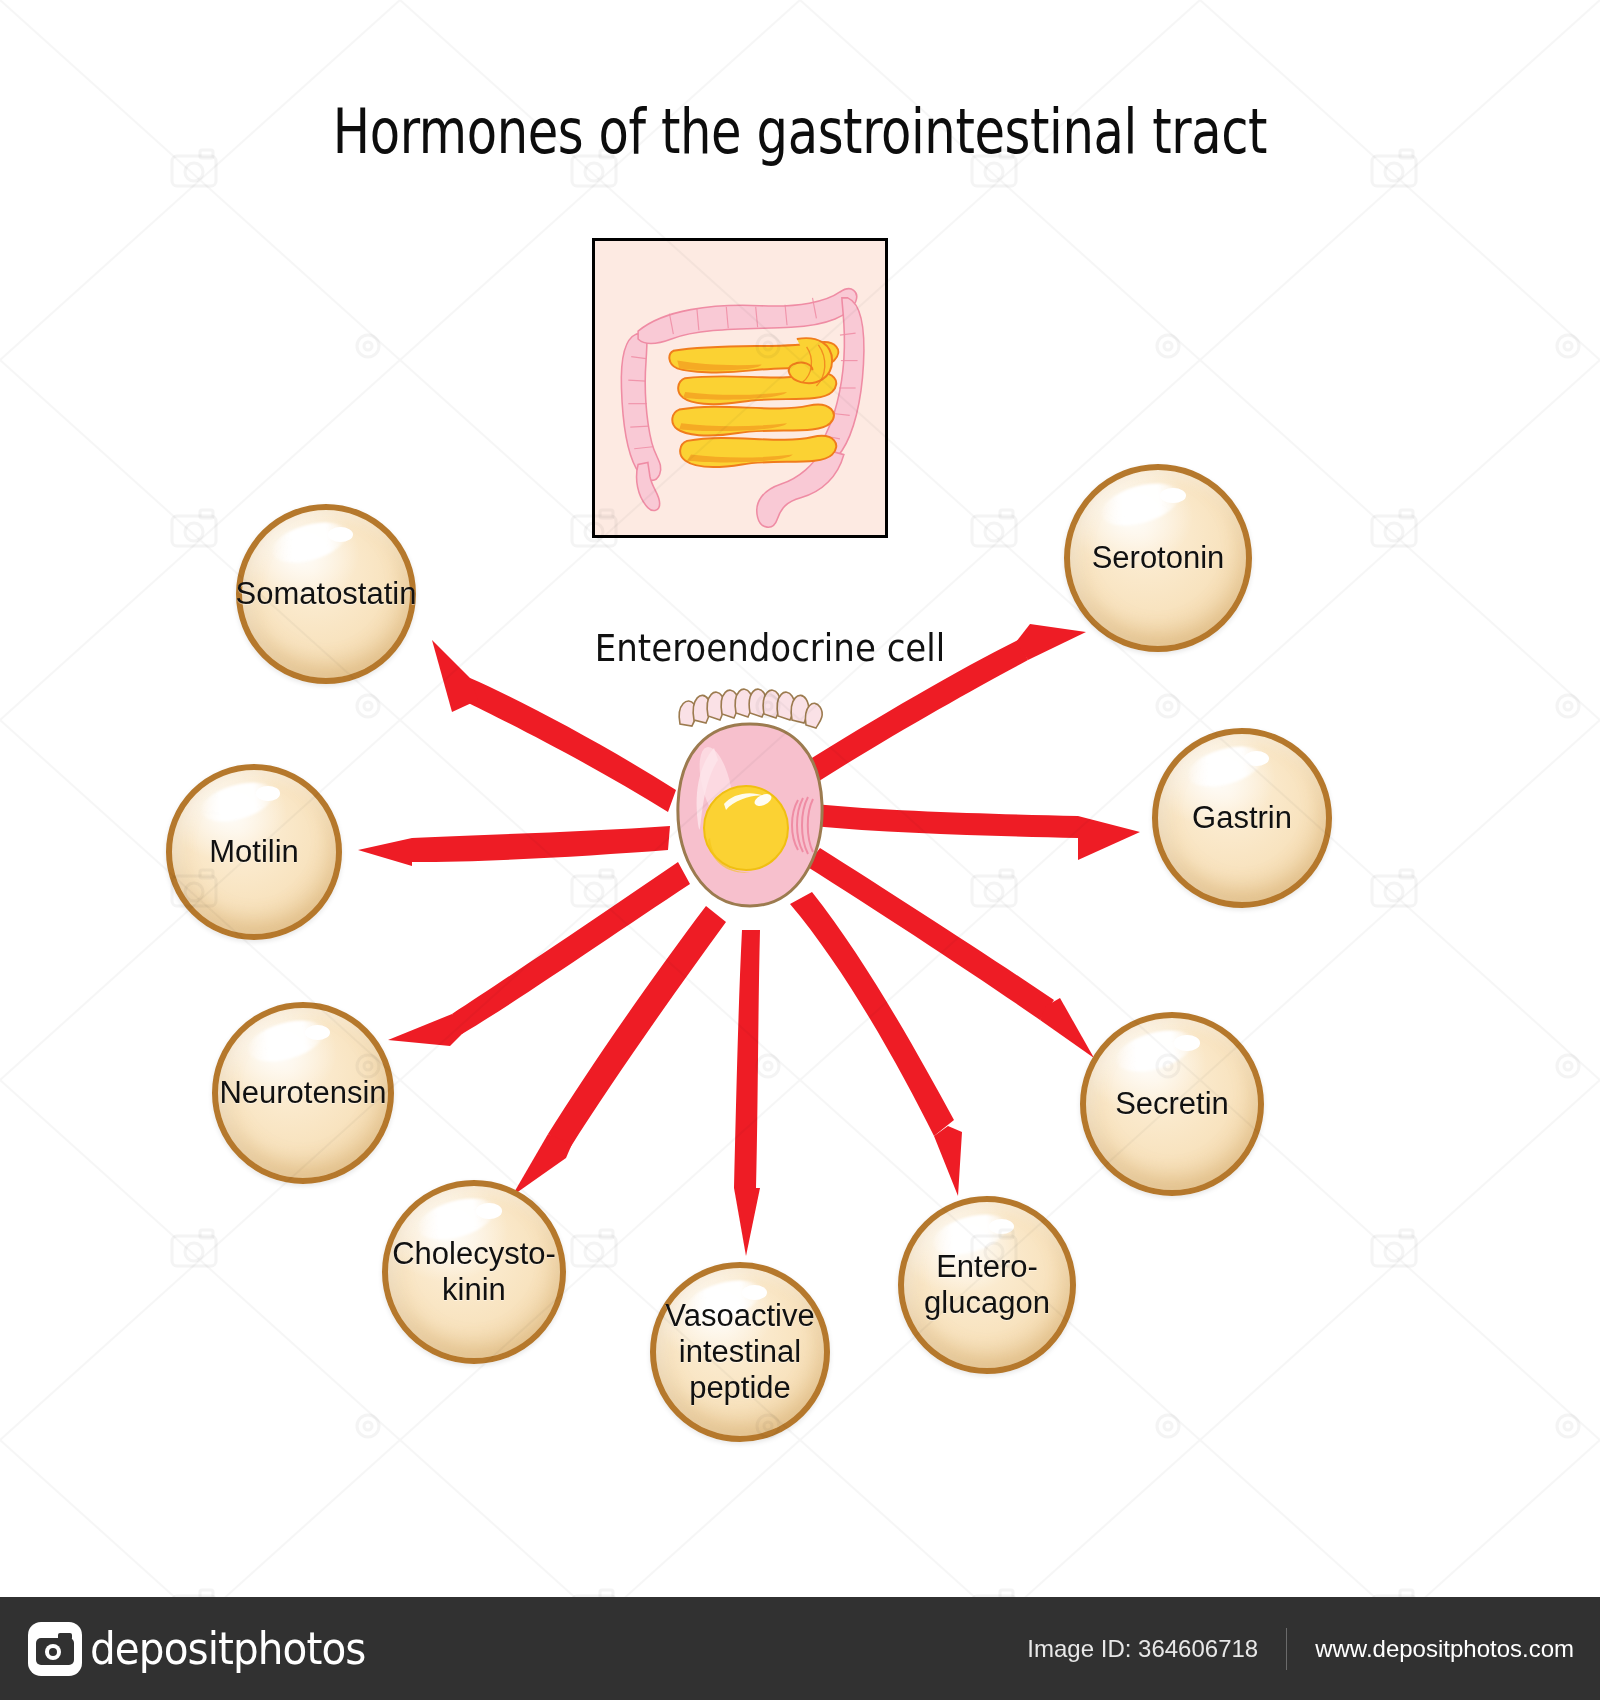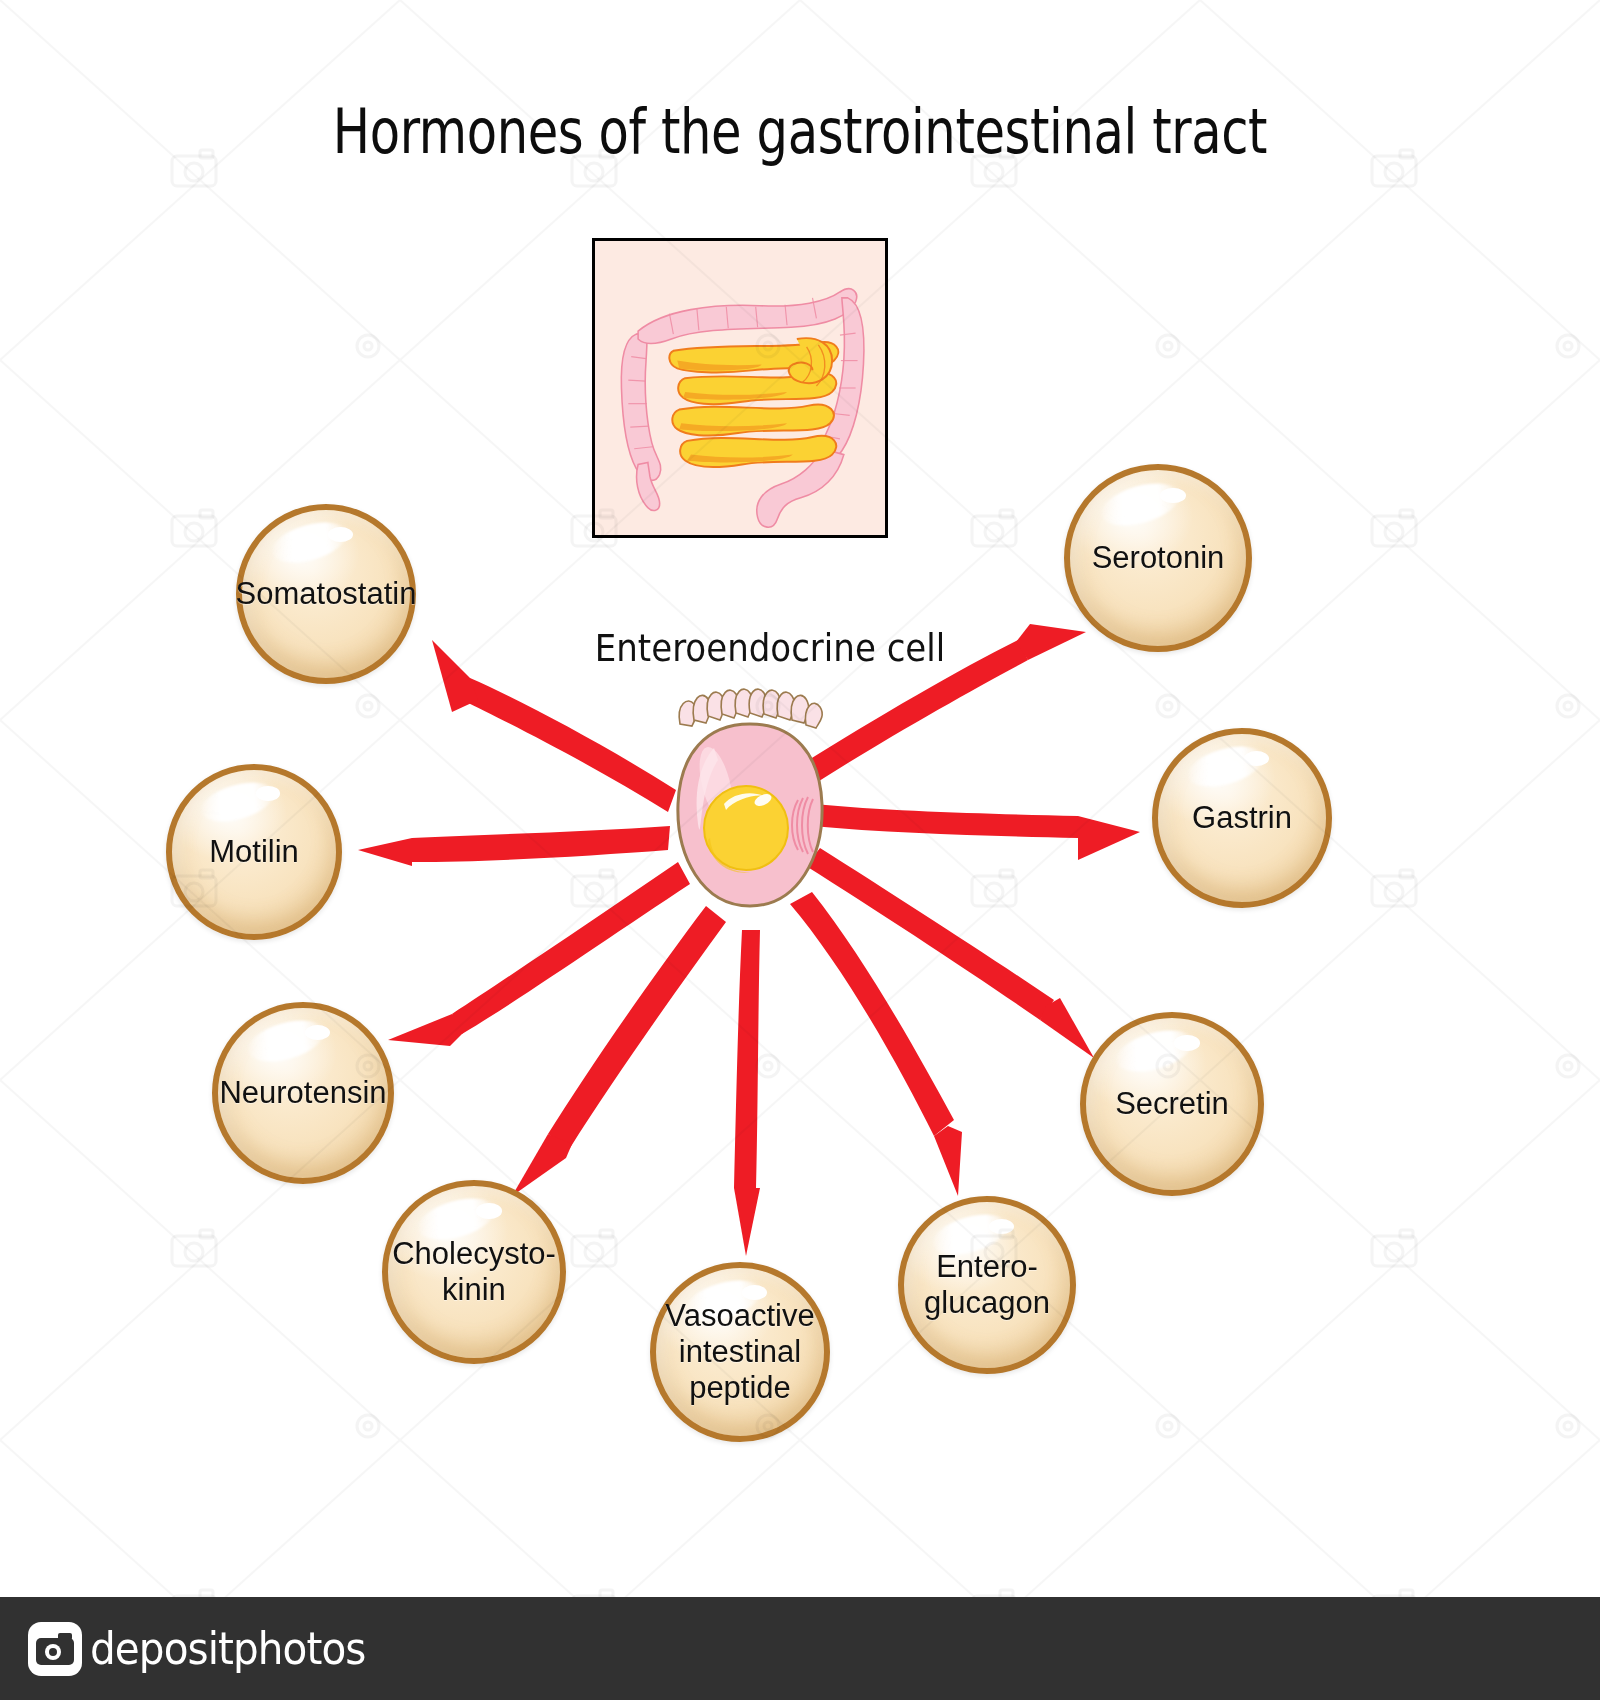--- a/index.html
+++ b/index.html
@@ -293,13 +293,18 @@
 <div id="footer">
   <div id="dp-logo">
     <div id="dp-cam">
       <div class="bump"></div>
         <div class="body"></div>
         <div class="lens"></div>
         <div class="lens2"></div>
     </div>
     <div id="dp-word">depositphotos</div>
   </div>
+  <div id="dp-right">
+    <span id="dp-id">Image ID: 364606718</span>
+    <span id="dp-div"></span>
+    <span id="dp-url">www.depositphotos.com</span>
+  </div>
 </div>
 
 </body></html>

